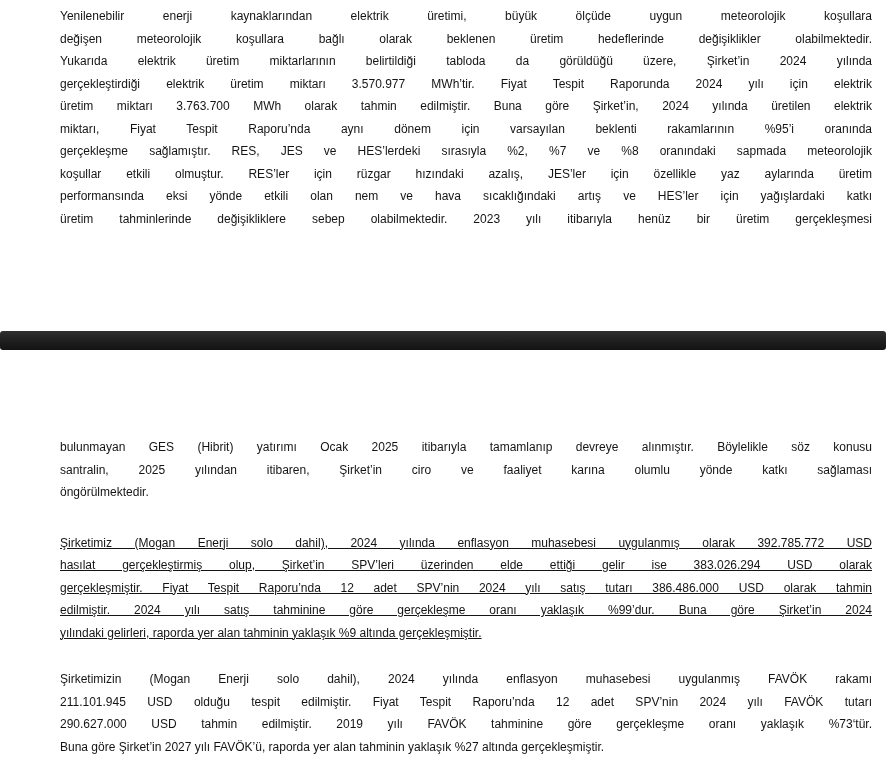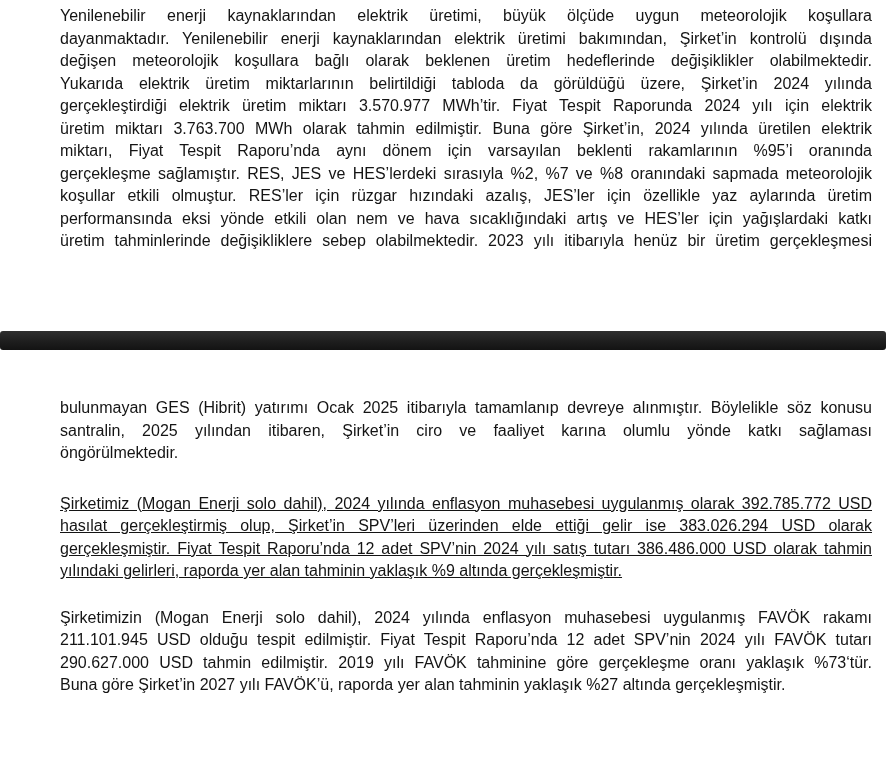--- a/index.html
+++ b/index.html
@@ -13,25 +13,25 @@
     height: 765px;
     background: #ffffff;
     overflow: hidden;
     font-family: "Liberation Sans", "DejaVu Sans", sans-serif;
   }
   .text-block {
     position: absolute;
     left: 60px;
     width: 812px;
     color: #141414;
-    font-size: 16px;
+    font-size: 12px;
     line-height: 22.5px;
   }
   #page1-text { top: 5px; }
-  #page2-text { top: 397px; }
+  #page2-text { top: 436px; }
   .para { margin: 0; }
   #page2-text .para:nth-child(2) { margin-top: 28px; text-decoration: underline; }
   #page2-text .para:nth-child(3) { margin-top: 24px; }
   .line {
     text-align: justify;
     text-align-last: justify;
     text-justify: inter-word;
   }
   .line.last-left { text-align-last: left; }
   .separator {
@@ -44,21 +44,20 @@
     background: linear-gradient(180deg, #2f2f2f 0%, #1e1e1e 55%, #131313 100%);
   }
 </style>
 </head>
 <body>
 
 <div class="page">
   <div class="text-block" id="page1-text">
       <div class="para">
         <div class="line">Yenilenebilir enerji kaynaklarından elektrik üretimi, büyük ölçüde uygun meteorolojik koşullara</div>
-        <div class="line">dayanmaktadır. Yenilenebilir enerji kaynaklarından elektrik üretimi bakımından, Şirket’in kontrolü dışında</div>
         <div class="line">değişen meteorolojik koşullara bağlı olarak beklenen üretim hedeflerinde değişiklikler olabilmektedir.</div>
         <div class="line">Yukarıda elektrik üretim miktarlarının belirtildiği tabloda da görüldüğü üzere, Şirket’in 2024 yılında</div>
         <div class="line">gerçekleştirdiği elektrik üretim miktarı 3.570.977 MWh’tir. Fiyat Tespit Raporunda 2024 yılı için elektrik</div>
         <div class="line">üretim miktarı 3.763.700 MWh olarak tahmin edilmiştir. Buna göre Şirket’in, 2024 yılında üretilen elektrik</div>
         <div class="line">miktarı, Fiyat Tespit Raporu’nda aynı dönem için varsayılan beklenti rakamlarının %95’i oranında</div>
         <div class="line">gerçekleşme sağlamıştır. RES, JES ve HES’lerdeki sırasıyla %2, %7 ve %8 oranındaki sapmada meteorolojik</div>
         <div class="line">koşullar etkili olmuştur. RES’ler için rüzgar hızındaki azalış, JES’ler için özellikle yaz aylarında üretim</div>
         <div class="line">performansında eksi yönde etkili olan nem ve hava sıcaklığındaki artış ve HES’ler için yağışlardaki katkı</div>
         <div class="line">üretim tahminlerinde değişikliklere sebep olabilmektedir. 2023 yılı itibarıyla henüz bir üretim gerçekleşmesi</div>
       </div>
@@ -67,20 +66,21 @@
   <div class="text-block" id="page2-text">
       <div class="para">
         <div class="line">bulunmayan GES (Hibrit) yatırımı Ocak 2025 itibarıyla tamamlanıp devreye alınmıştır. Böylelikle söz konusu</div>
         <div class="line">santralin, 2025 yılından itibaren, Şirket’in ciro ve faaliyet karına olumlu yönde katkı sağlaması</div>
         <div class="line last-left">öngörülmektedir.</div>
       </div>
       <div class="para">
         <div class="line">Şirketimiz (Mogan Enerji solo dahil), 2024 yılında enflasyon muhasebesi uygulanmış olarak 392.785.772 USD</div>
         <div class="line">hasılat gerçekleştirmiş olup, Şirket’in SPV’leri üzerinden elde ettiği gelir ise 383.026.294 USD olarak</div>
         <div class="line">gerçekleşmiştir. Fiyat Tespit Raporu’nda 12 adet SPV’nin 2024 yılı satış tutarı 386.486.000 USD olarak tahmin</div>
+        <div class="line">edilmiştir. 2024 yılı satış tahminine göre gerçekleşme oranı yaklaşık %99’dur. Buna göre Şirket’in 2024</div>
         <div class="line last-left">yılındaki gelirleri, raporda yer alan tahminin yaklaşık %9 altında gerçekleşmiştir.</div>
       </div>
       <div class="para">
         <div class="line">Şirketimizin (Mogan Enerji solo dahil), 2024 yılında enflasyon muhasebesi uygulanmış FAVÖK rakamı</div>
         <div class="line">211.101.945 USD olduğu tespit edilmiştir. Fiyat Tespit Raporu’nda 12 adet SPV’nin 2024 yılı FAVÖK tutarı</div>
         <div class="line">290.627.000 USD tahmin edilmiştir. 2019 yılı FAVÖK tahminine göre gerçekleşme oranı yaklaşık %73‘tür.</div>
         <div class="line last-left">Buna göre Şirket’in 2027 yılı FAVÖK’ü, raporda yer alan tahminin yaklaşık %27 altında gerçekleşmiştir.</div>
       </div>
     </div>
 </div>

